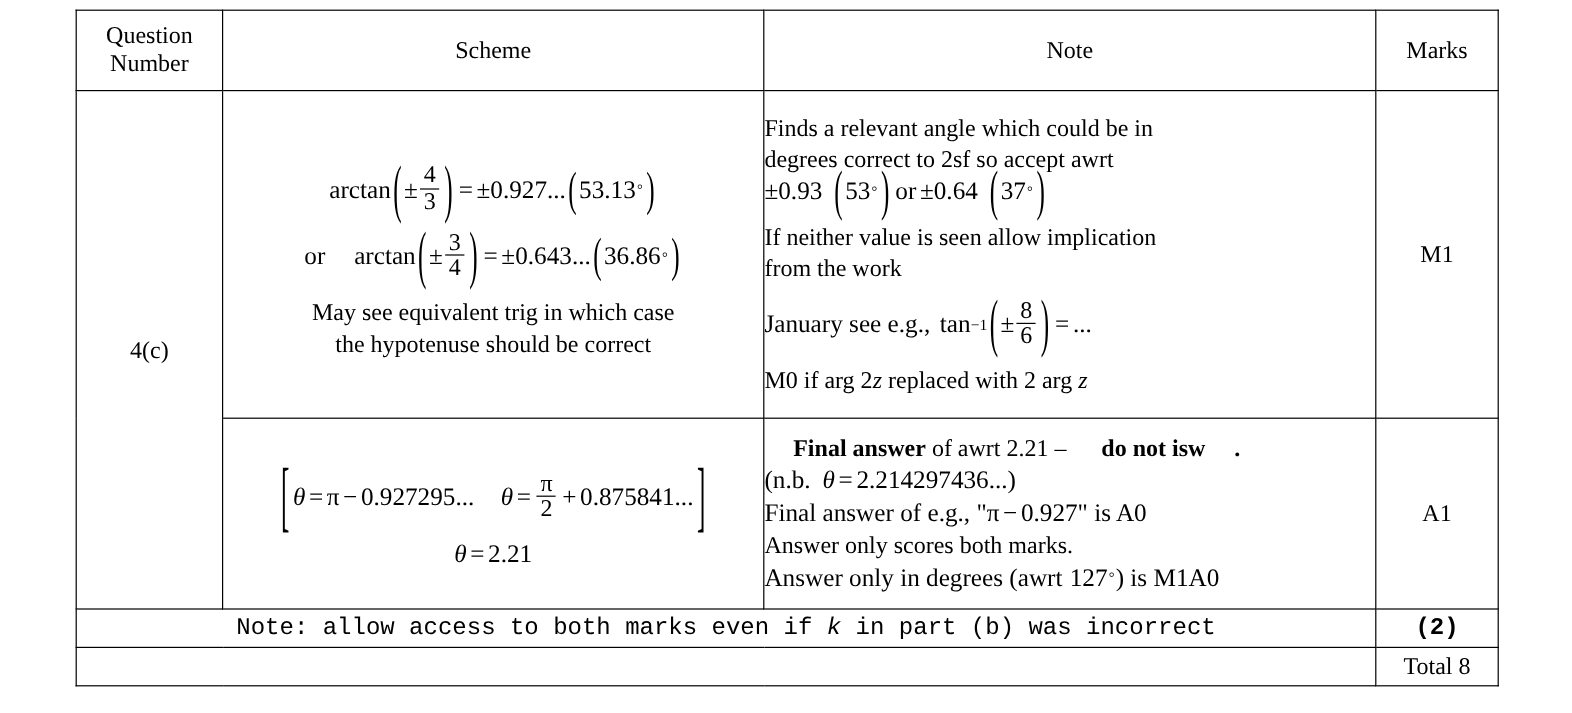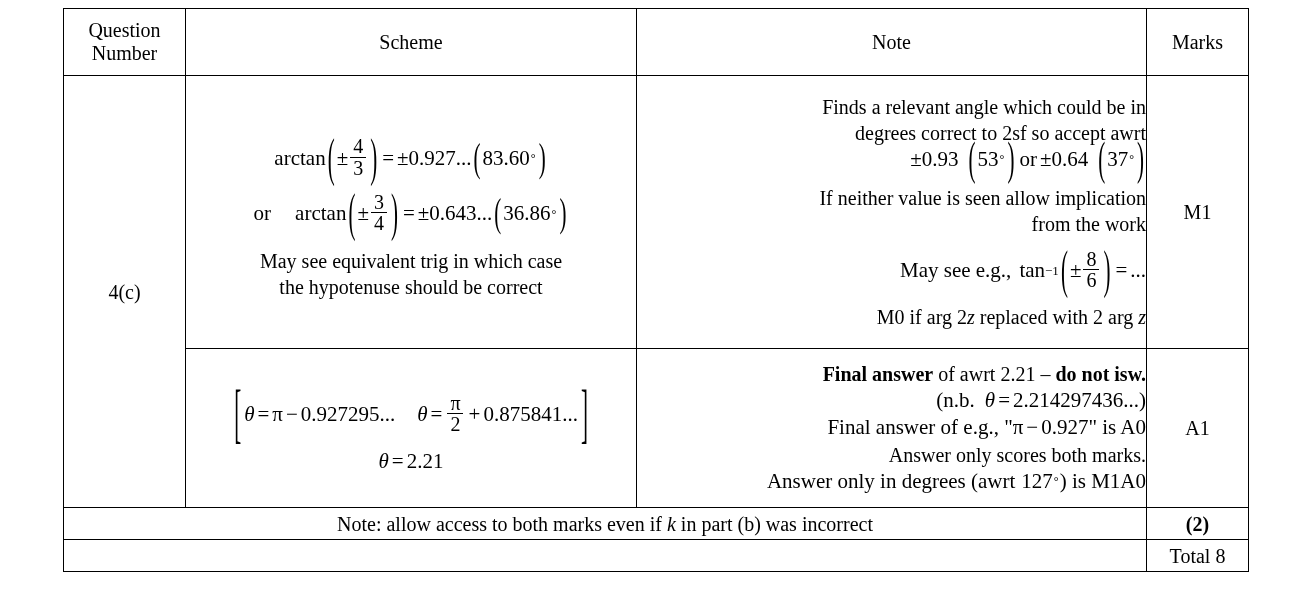--- a/index.html
+++ b/index.html
@@ -50,21 +50,21 @@
     font-size:21px;
     padding-top:6px;
   }
 
   
   .scheme-cell{
     text-align:center;
     padding:4px 10px;
   }
   .notes-cell{
-    text-align:right;
+    text-align:left;
     padding:4px 8px;
   }
   .marks-cell{
     text-align:center;
     font-weight:bold;
     font-size:21px;
   }
 
   .line{ display:block; margin:2px 0; }
   .line.tight{ margin:0; }
@@ -128,28 +128,29 @@
   }
   .deg{
     font-size:12px;
     vertical-align:super;
     line-height:0;
     margin-left:1px;
     margin-right:1px;
   }
   .pm{font-size:21px;}
 
-  .b{font-weight:bold;}
+  .b{font-weight:bold;margin-left:24px;}
 
   
   .note-row td{
     text-align:center;
     font-size:20px;
     height:31px;
     padding:1px 6px;
+    font-family:Liberation Mono, monospace;
   }
   .note-row .marks-cell{font-weight:bold;}
   .total-row td{
     height:31px;
     padding:1px 6px;
     font-weight:bold;
     font-size:21px;
     text-align:right;
   }
 </style>
@@ -192,21 +193,21 @@
             <span class="frac">
               <span class="num">4</span>
               <span class="den">3</span>
             </span>
             <span class="paren">)</span>
             <span class="op">=</span>
             <span class="pm">±</span>
             <span>0.927</span>
             <span>...</span>
             <span class="paren small">(</span>
-            <span>83.60</span>
+            <span>53.13</span>
             <span class="deg">°</span>
             <span class="paren small">)</span>
           </span>
         </div>
 
         <div class="line sp-top">
           <span class="math">
             <span>or</span>
             <span style="display:inline-block;width:24px"></span>
             <span>arctan</span>
@@ -254,21 +255,21 @@
             <span class="deg">°</span>
             <span class="paren med">)</span>
           </span>
         </div>
 
         <div class="line sp-top">If neither value is seen allow implication</div>
         <div class="line">from the work</div>
 
         <div class="line sp-top">
           <span class="math">
-            <span>May see e.g.,</span>
+            <span>January see e.g.,</span>
             <span style="display:inline-block;width:8px"></span>
             <span>tan</span>
                 <span class="sup">−1</span>
             <span class="paren">(</span>
             <span class="pm">±</span>
             <span class="frac">
               <span class="num">8</span>
               <span class="den">6</span>
             </span>
             <span class="paren">)</span>

